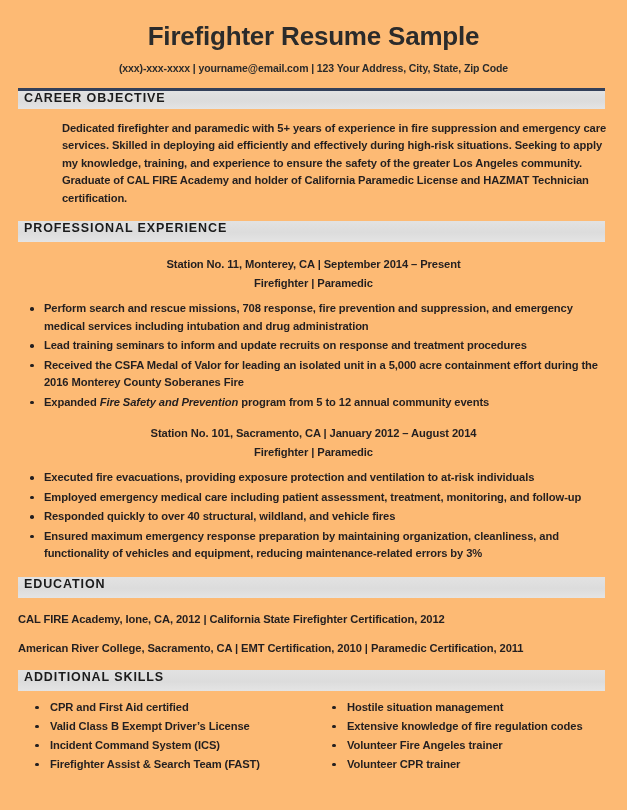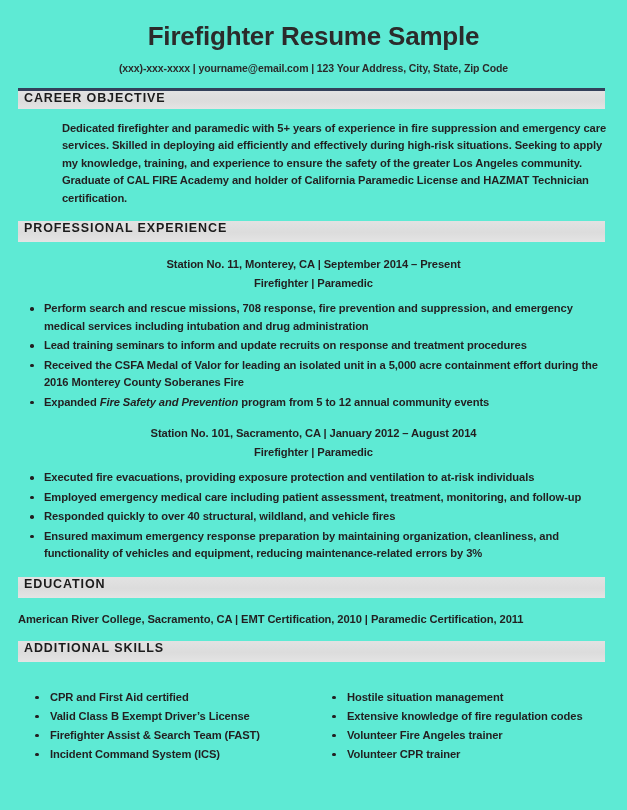--- a/index.html
+++ b/index.html
@@ -11,21 +11,21 @@
     width: 627px;
     height: 810px;
     font-family: "Liberation Sans", sans-serif;
     color: #231f20;
     overflow: hidden;
   }
   .page {
     position: relative;
     width: 627px;
     height: 810px;
-    background: #5eead4;
+    background: #fdba74;
     box-sizing: border-box;
     padding: 0 18px;
   }
 
   
   .resume-header {
     padding-top: 22px;
     text-align: center;
   }
   .resume-title {
@@ -123,21 +123,21 @@
     margin-top: 13px;
     font-size: 11.2px;
     font-weight: bold;
     letter-spacing: -0.1px;
     color: #231f20;
     line-height: 16px;
   }
 
   
   .skills-wrap {
-    margin-top: 26px;
+    margin-top: 7px;
     display: flex;
     gap: 4px;
   }
   .skills-col { width: 293px; }
   .skills-col ul {
     list-style: none;
     margin: 0;
     padding: 0;
   }
   .skills-col ul > li {
@@ -198,33 +198,34 @@
           <li>Responded quickly to over 40 structural, wildland, and vehicle fires</li>
           <li>Ensured maximum emergency response preparation by maintaining organization, cleanliness, and functionality of vehicles and equipment, reducing maintenance-related errors by 3%</li>
         </ul>
       </div>
     </div>
 
   <div class="section-bar">
     <span class="section-title">EDUCATION</span>
   </div>
   <div id="education-container">
+      <div class="edu-line">CAL FIRE Academy, Ione, CA, 2012 | California State Firefighter Certification, 2012</div>
       <div class="edu-line">American River College, Sacramento, CA | EMT Certification, 2010 | Paramedic Certification, 2011</div>
     </div>
 
   <div class="section-bar">
     <span class="section-title">ADDITIONAL SKILLS</span>
   </div>
   <div class="skills-wrap" id="skills-container">
       <div class="skills-col">
         <ul>
           <li>CPR and First Aid certified</li>
           <li>Valid Class B Exempt Driver’s License</li>
+          <li>Incident Command System (ICS)</li>
           <li>Firefighter Assist &amp; Search Team (FAST)</li>
-          <li>Incident Command System (ICS)</li>
         </ul>
       </div>
       <div class="skills-col">
         <ul>
           <li>Hostile situation management</li>
           <li>Extensive knowledge of fire regulation codes</li>
           <li>Volunteer Fire Angeles trainer</li>
           <li>Volunteer CPR trainer</li>
         </ul>
       </div>

